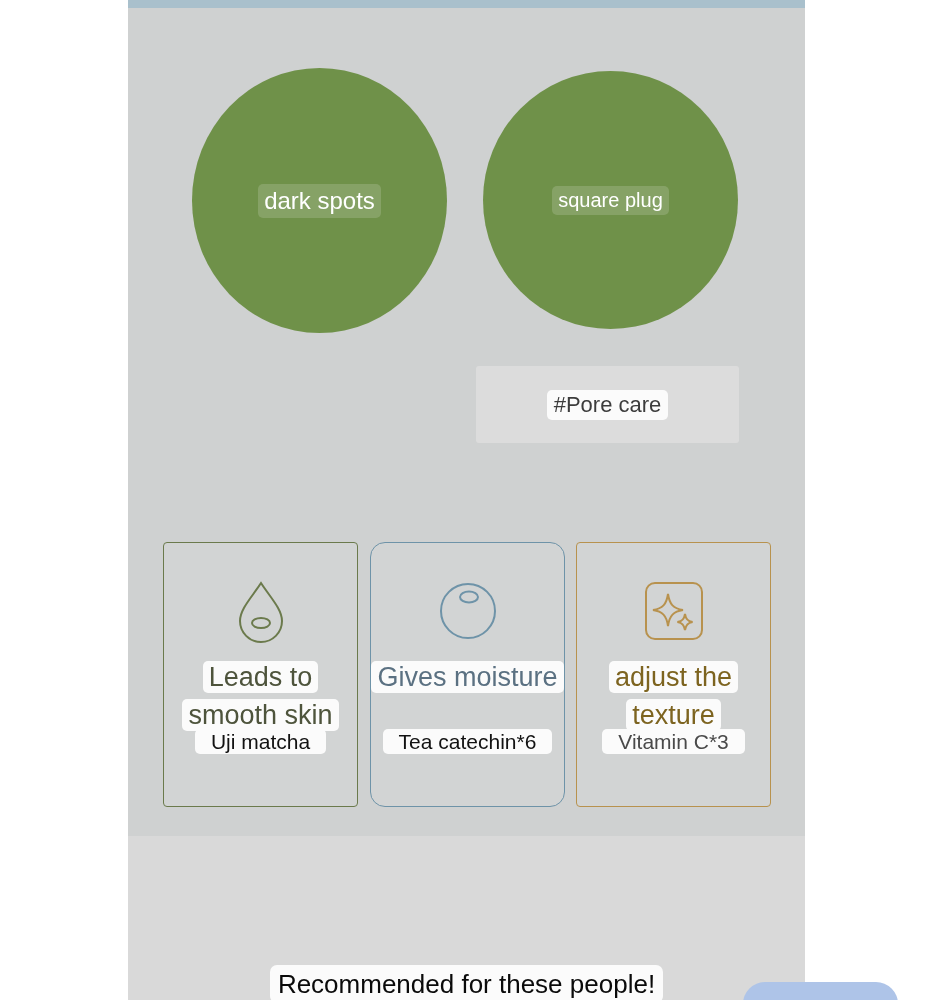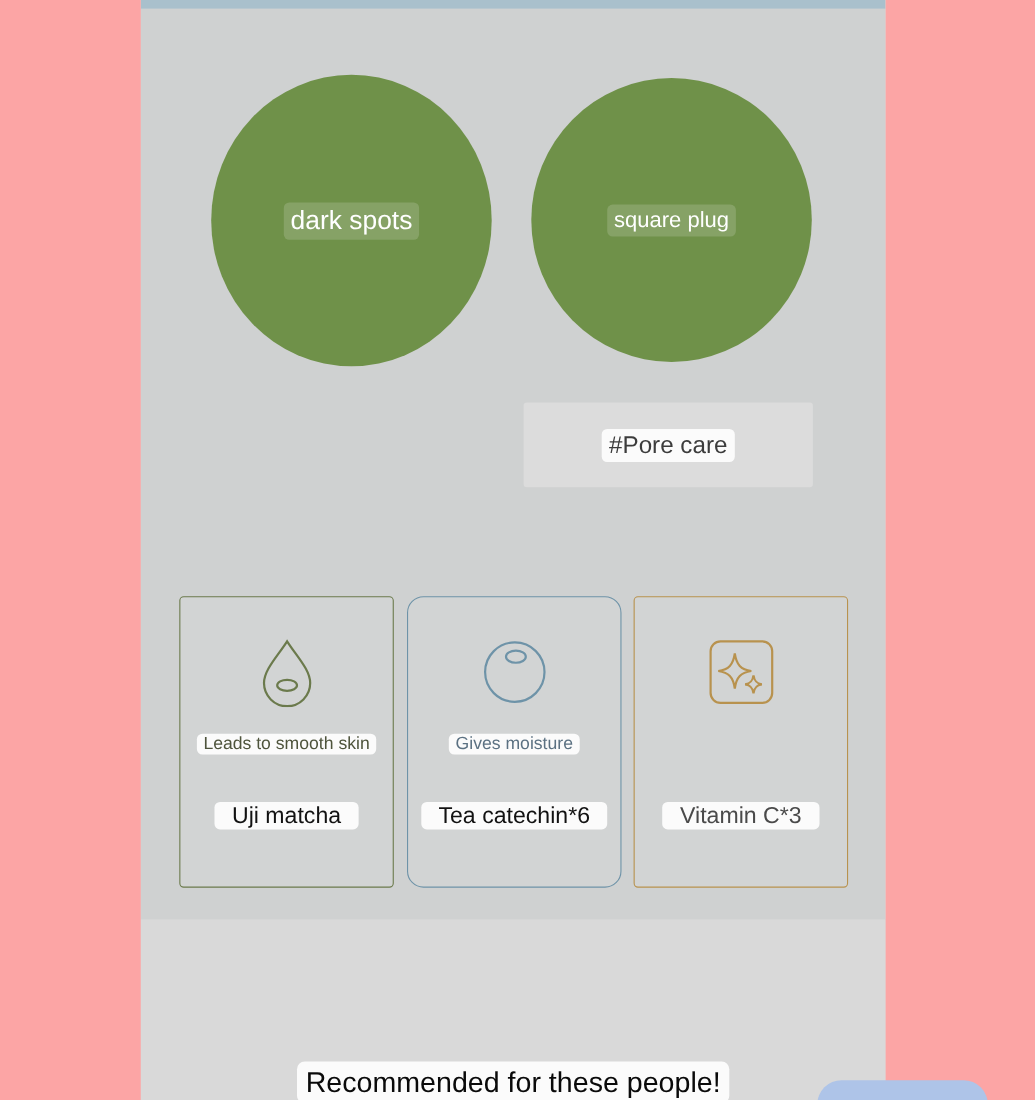--- a/index.html
+++ b/index.html
@@ -6,21 +6,21 @@
   * { margin:0; padding:0; box-sizing:border-box; }
   html, body {
     width:941px; height:1000px;
     background:#000;
     font-family:"Liberation Sans", sans-serif;
     overflow:hidden;
   }
   #screen {
     position:relative;
     width:941px; height:1000px;
-    background:#fca5a5;
+    background:#ffffff;
   }
   
   #viewport {
     position:absolute;
     left:128px; top:0;
     width:677px; height:1000px;
     background:#d9d9d9;
     overflow:hidden;
   }
   #status-strip {
@@ -98,21 +98,21 @@
   #feature-card-0 { left:35px;  border-color:#6b7a4c; }
   #feature-card-1 { left:242px; border-color:#6e93a8;border-radius:15px; }
   #feature-card-2 { left:448px; border-color:#b8924e; }
   .feature-icon {
     margin-top:33px;
     height:70px;
     display:flex; align-items:center; justify-content:center;
   }
   .feature-title {
     margin-top:12px;
-    font-size:16px;
+    font-size:27px;
     line-height:38px;
     text-align:center;
     width:100%;
   }
   .feature-title span {
     background:#fbfbfb;
     border-radius:5px;
     padding:1px 6px;
     box-decoration-break:clone;
     -webkit-box-decoration-break:clone;
@@ -216,20 +216,23 @@
         </div>
 
         <div class="feature-card" id="feature-card-2">
           <div class="feature-icon">
             <svg width="60" height="60" viewBox="0 0 60 60" fill="none" stroke="#b8924e" stroke-width="2">
               <rect x="2" y="2" width="56" height="56" rx="9"></rect>
               <path d="M24 13 C25.5 23.5 29.5 27.5 39 29 C29.5 30.5 25.5 34.5 24 45 C22.5 34.5 18.5 30.5 9 29 C18.5 27.5 22.5 23.5 24 13 Z"></path>
               <path d="M41 33 C41.8 38.3 43.8 40.3 48.6 41.1 C43.8 41.9 41.8 43.9 41 49.2 C40.2 43.9 38.2 41.9 33.4 41.1 C38.2 40.3 40.2 38.3 41 33 Z"></path>
             </svg>
           </div>
+          <div class="feature-title" id="feature-title-2">
+            <span>adjust the texture</span>
+          </div>
           <div class="feature-sub" id="feature-sub-2">
             <span>Vitamin C*3</span>
           </div>
         </div>
 
       </div>
     </div>
 
     <div id="lower-panel">
       <div id="bottom-heading">

